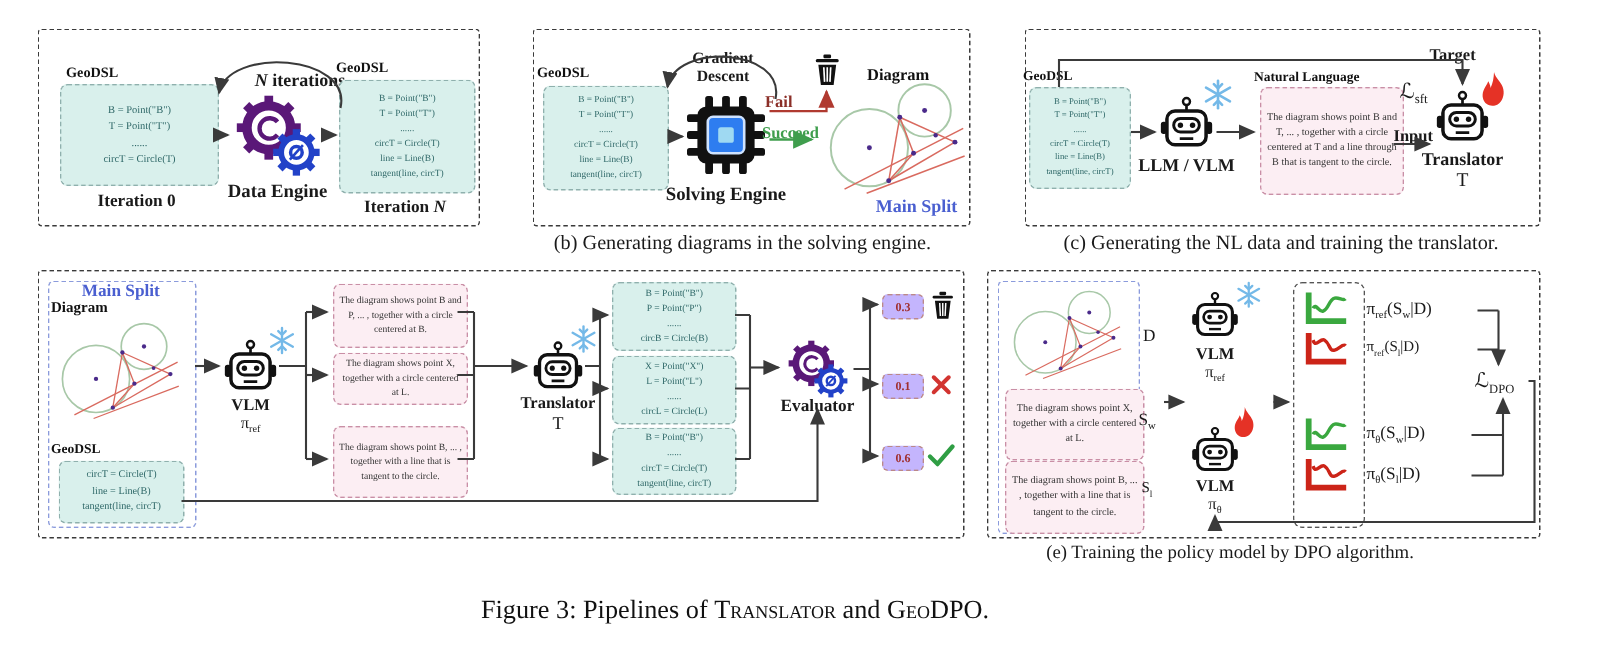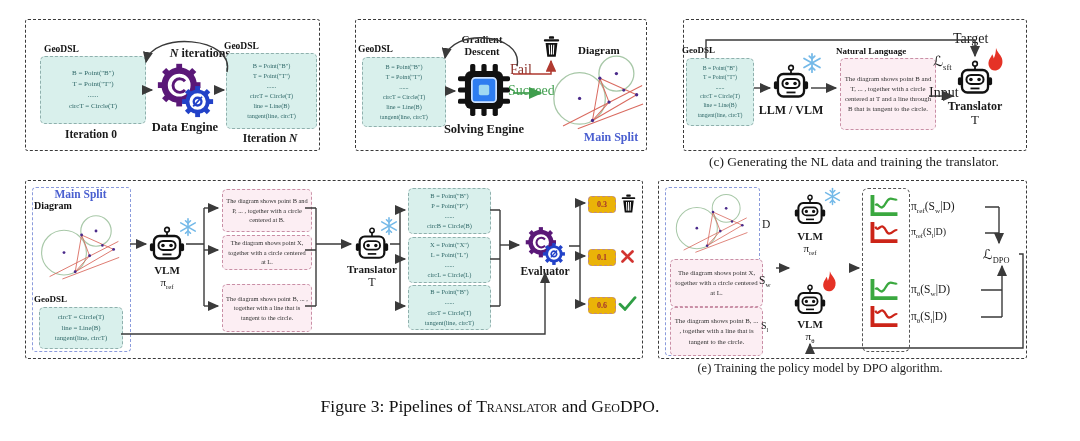--- a/index.html
+++ b/index.html
@@ -13,27 +13,27 @@
   .cap2{position:absolute;font-size:12.5px;text-align:center;color:#1a1a1a;white-space:nowrap;}
   .figcap{position:absolute;font-size:17.5px;text-align:center;color:#111;}
   .sc{font-variant:small-caps;}
   .boxtitle{position:absolute;font-weight:bold;color:#111;}
   .codebox{position:absolute;background:#d9f0ec;border:1px dashed #8fb0ad;border-radius:5px;
            color:#2f6868;text-align:center;display:flex;align-items:center;justify-content:center;}
   .codebox span{white-space:pre-line;line-height:1.6;}
   .pinkbox{position:absolute;background:#fceef3;border:1px dashed #c98fa6;border-radius:5px;
            color:#333;text-align:center;display:flex;align-items:center;justify-content:center;padding:1px 3px;}
   .pinkbox span{line-height:1.5;}
-  .score{position:absolute;background:#eab308;border:1px dashed #bb8888;border-radius:4px;
+  .score{position:absolute;background:#c4b5fd;border:1px dashed #bb8888;border-radius:4px;
          color:#a03030;font-weight:bold;font-size:8px;display:flex;align-items:center;justify-content:center;}
   .blue{color:#4a5fd0;}
   .it{font-style:italic;}
   .ctr{text-align:center;}
   .englbl{position:absolute;font-weight:bold;font-size:12.5px;text-align:center;white-space:nowrap;}
-  .smlbl{position:absolute;font-weight:normal;font-size:14px;white-space:nowrap;}
+  .smlbl{position:absolute;font-weight:bold;font-size:11px;white-space:nowrap;}
   .mathlbl{position:absolute;font-family:"Liberation Serif","DejaVu Sans",serif;}
   sub{font-size:0.62em;line-height:0;}
   .ov{position:absolute;left:0;top:0;pointer-events:none;}
   .iterlbl{position:absolute;font-weight:bold;font-size:11.5px;text-align:center;white-space:nowrap;}
   .looplbl{position:absolute;font-weight:bold;font-size:12px;text-align:center;white-space:pre-line;line-height:1.15;}
 </style>
 </head>
 <body>
 
 <div id="fig">
@@ -178,20 +178,21 @@
           <circle cx="44" cy="76" r="1.8"></circle>
           <circle cx="92" cy="48" r="1.8"></circle>
         <circle cx="62" cy="56" r="1.8"></circle>
           <circle cx="70" cy="25" r="1.8"></circle>
           <circle cx="30" cy="52" r="1.8"></circle>
         <circle cx="78" cy="43" r="1.6"></circle>
       </g>
     </svg>
   </div>
   <div class="englbl blue" style="left:574px;top:130px;width:74px;font-size:12px">Main Split</div>
+  <div class="cap" style="left:350px;top:154px;width:290px">(b) Generating diagrams in the solving engine.</div>
 
   <div class="panel" style="left:683px;top:19px;width:342px;height:130px"></div>
   <div class="boxtitle" style="left:682px;top:45px;width:74px;font-size:9px">GeoDSL</div>
   <div class="codebox" style="left:686px;top:58px;width:66px;height:66px;font-size:5.8px">
     <span>B = Point("B")
 T = Point("T")
 ......
 circT = Circle(T)
 line = Line(B)
 tangent(line, circT)</span>

